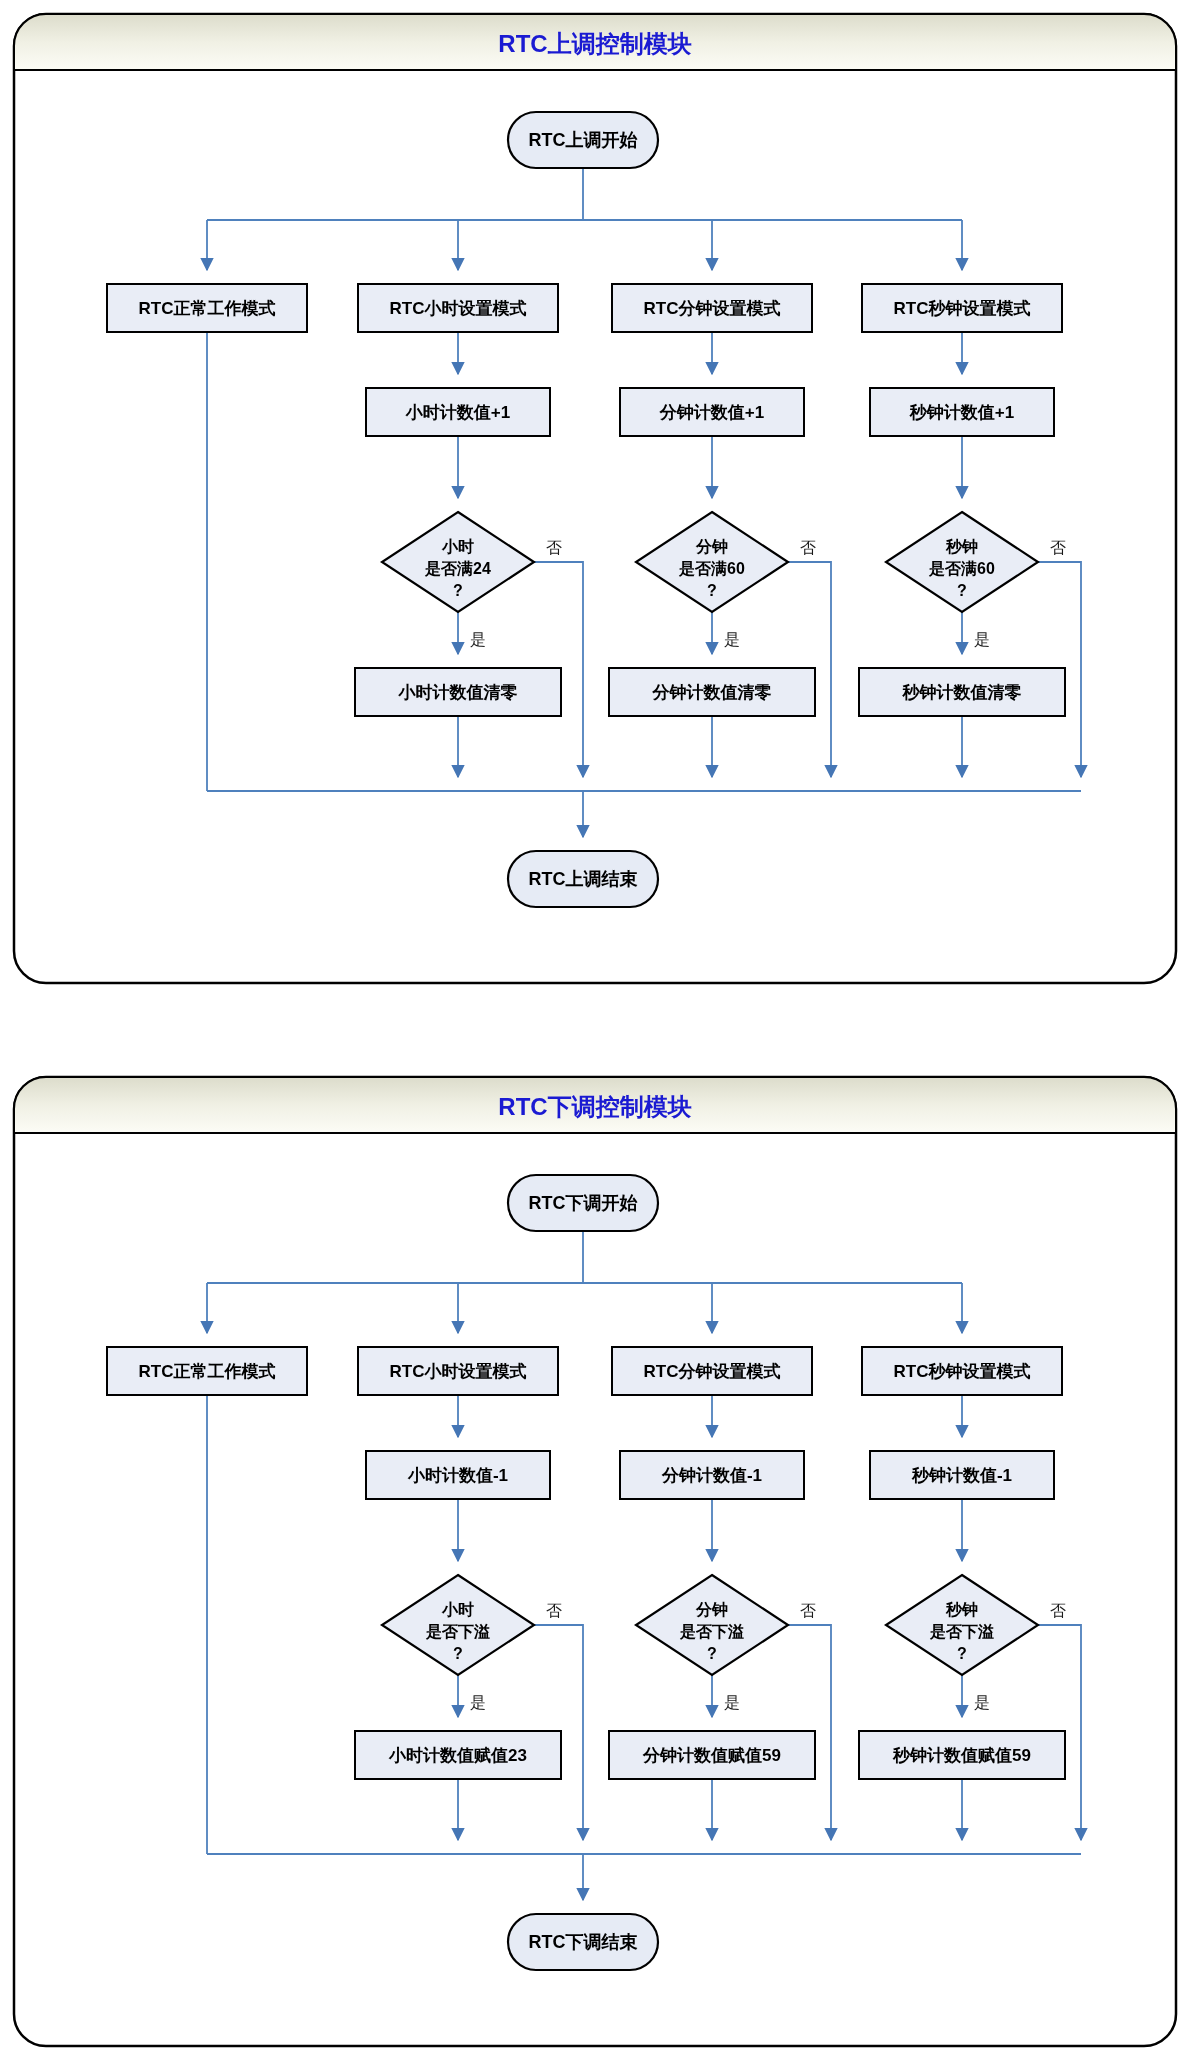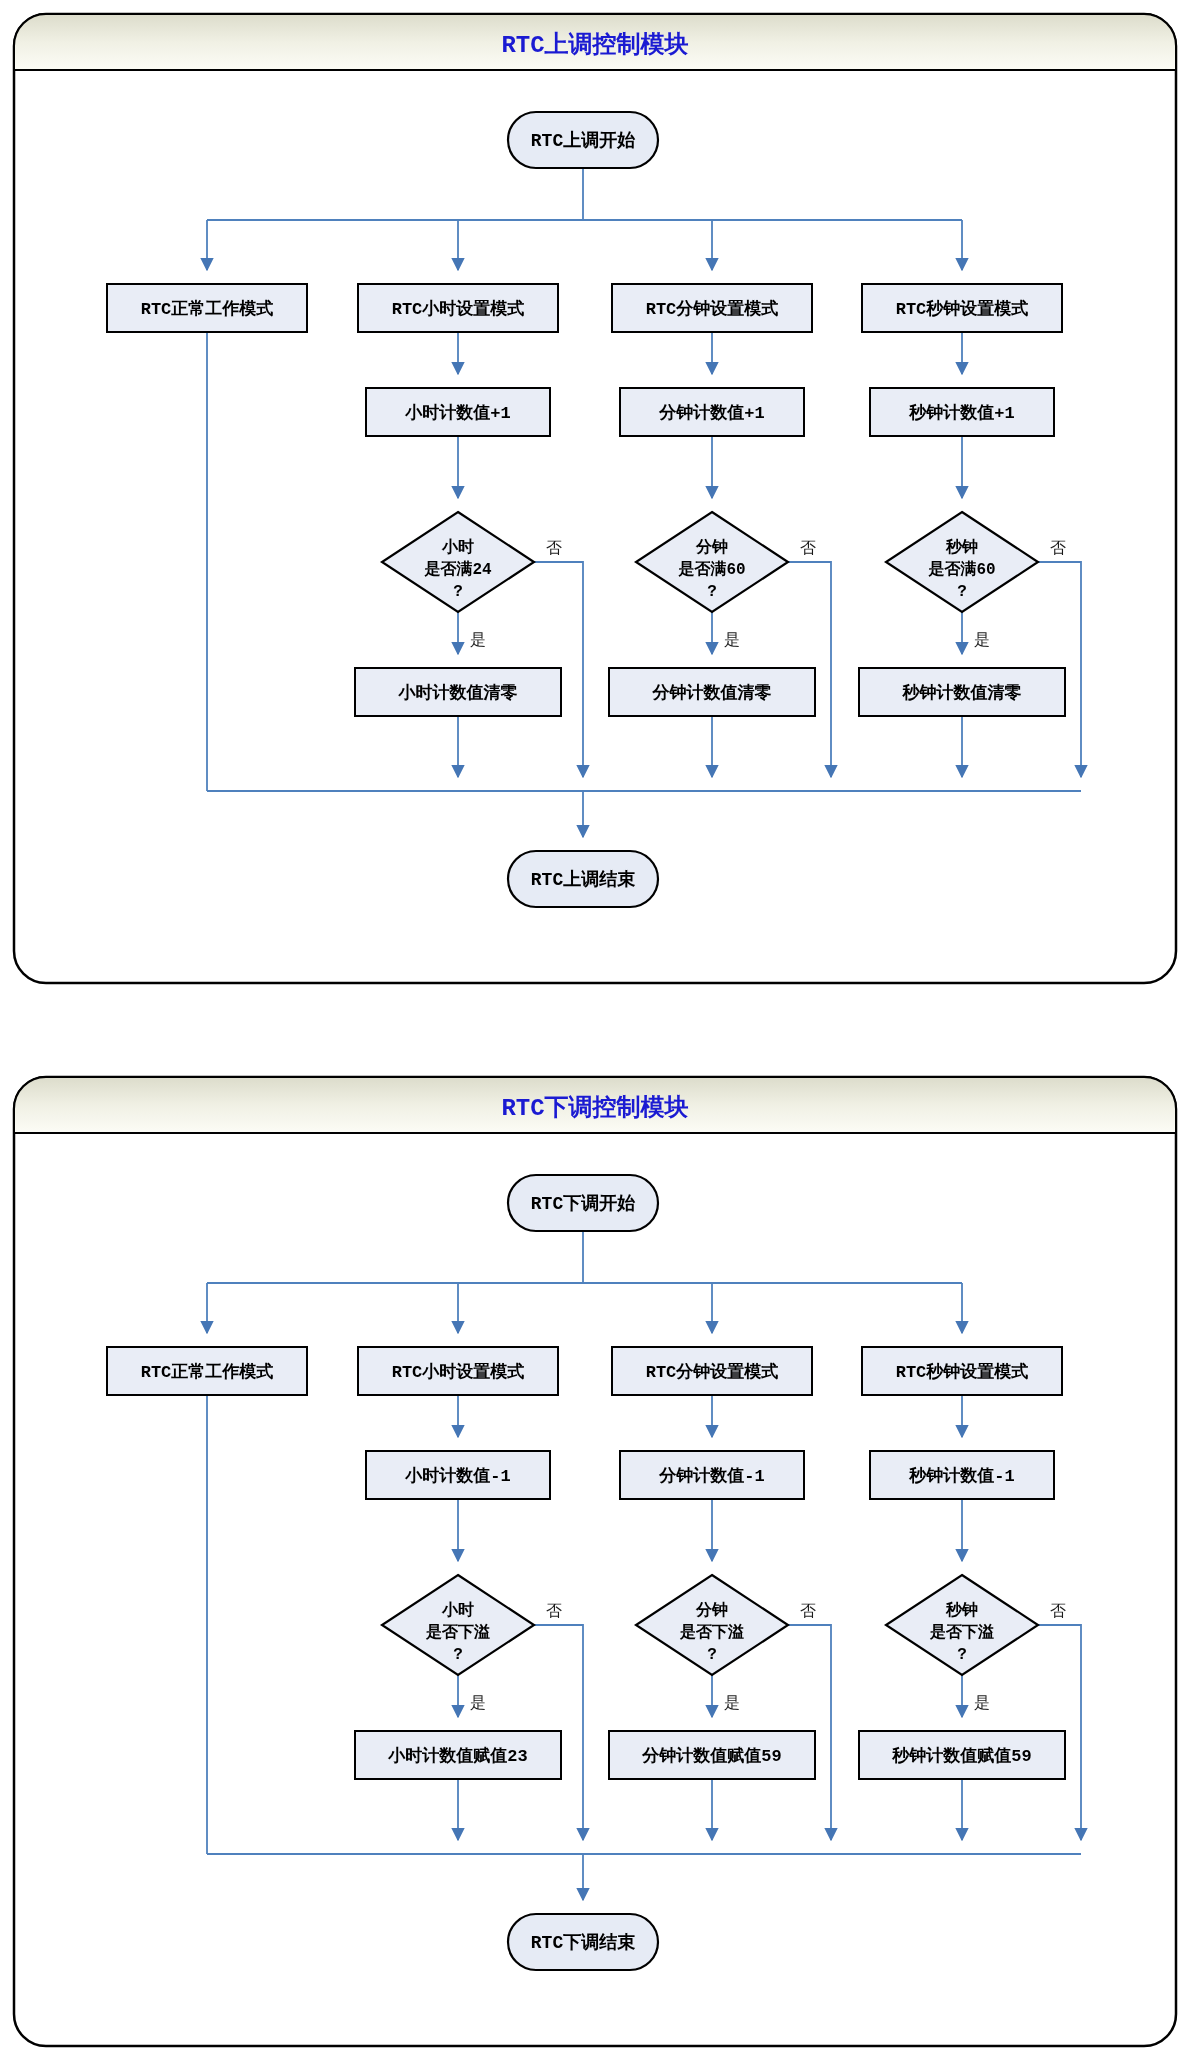--- a/index.html
+++ b/index.html
@@ -1,20 +1,20 @@
 <!DOCTYPE html>
 <html><head>
 <meta charset="utf-8">
 <style>
   html,body{margin:0;padding:0;background:#ffffff;}
   .canvas{
     position:relative;
     width:1136px;height:2062px;
     background:#ffffff;
-    font-family:Liberation Mono, monospace;
+    font-family:Liberation Sans, sans-serif;
   }
   svg{display:block;}
   .node-text{font-size:17px;font-weight:bold;fill:#000000;text-anchor:middle;}
   .oval-text{font-size:18px;font-weight:bold;fill:#000000;text-anchor:middle;}
   .dec-text{font-size:16px;font-weight:bold;fill:#000000;text-anchor:middle;}
   .yn-text{font-size:16px;fill:#1a1a1a;text-anchor:start;}
   .title-text{font-size:24px;font-weight:bold;fill:#1a1ad2;text-anchor:middle;}
 </style>
 </head>
 <body>

